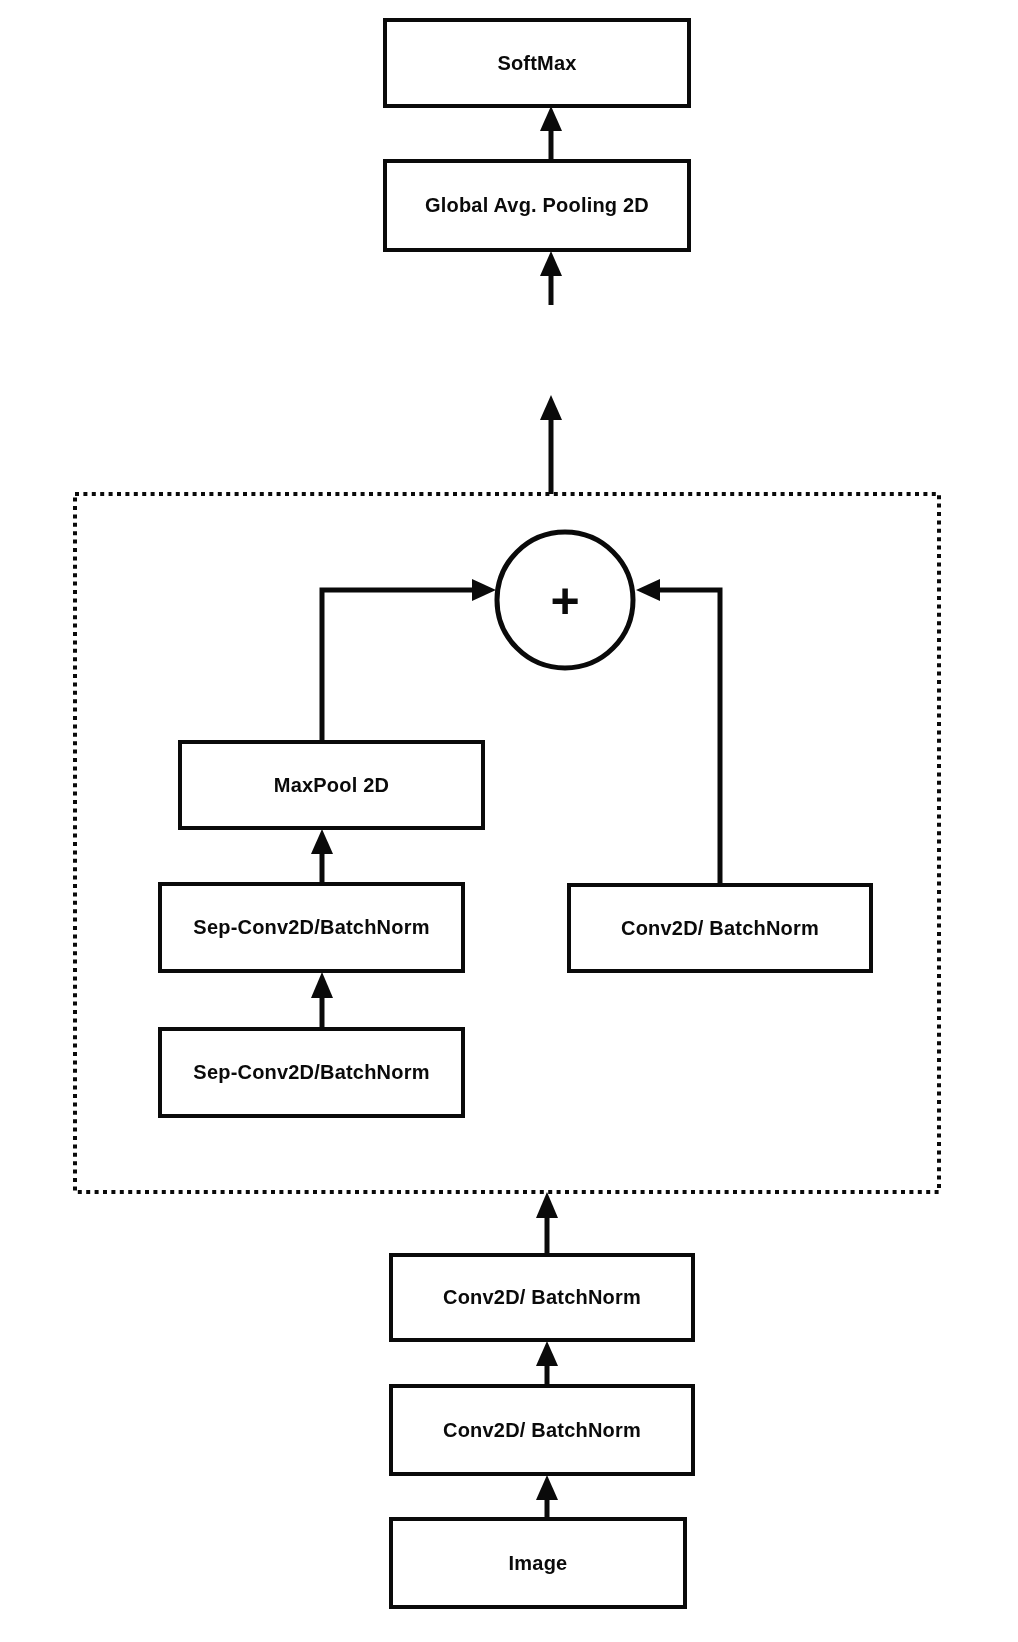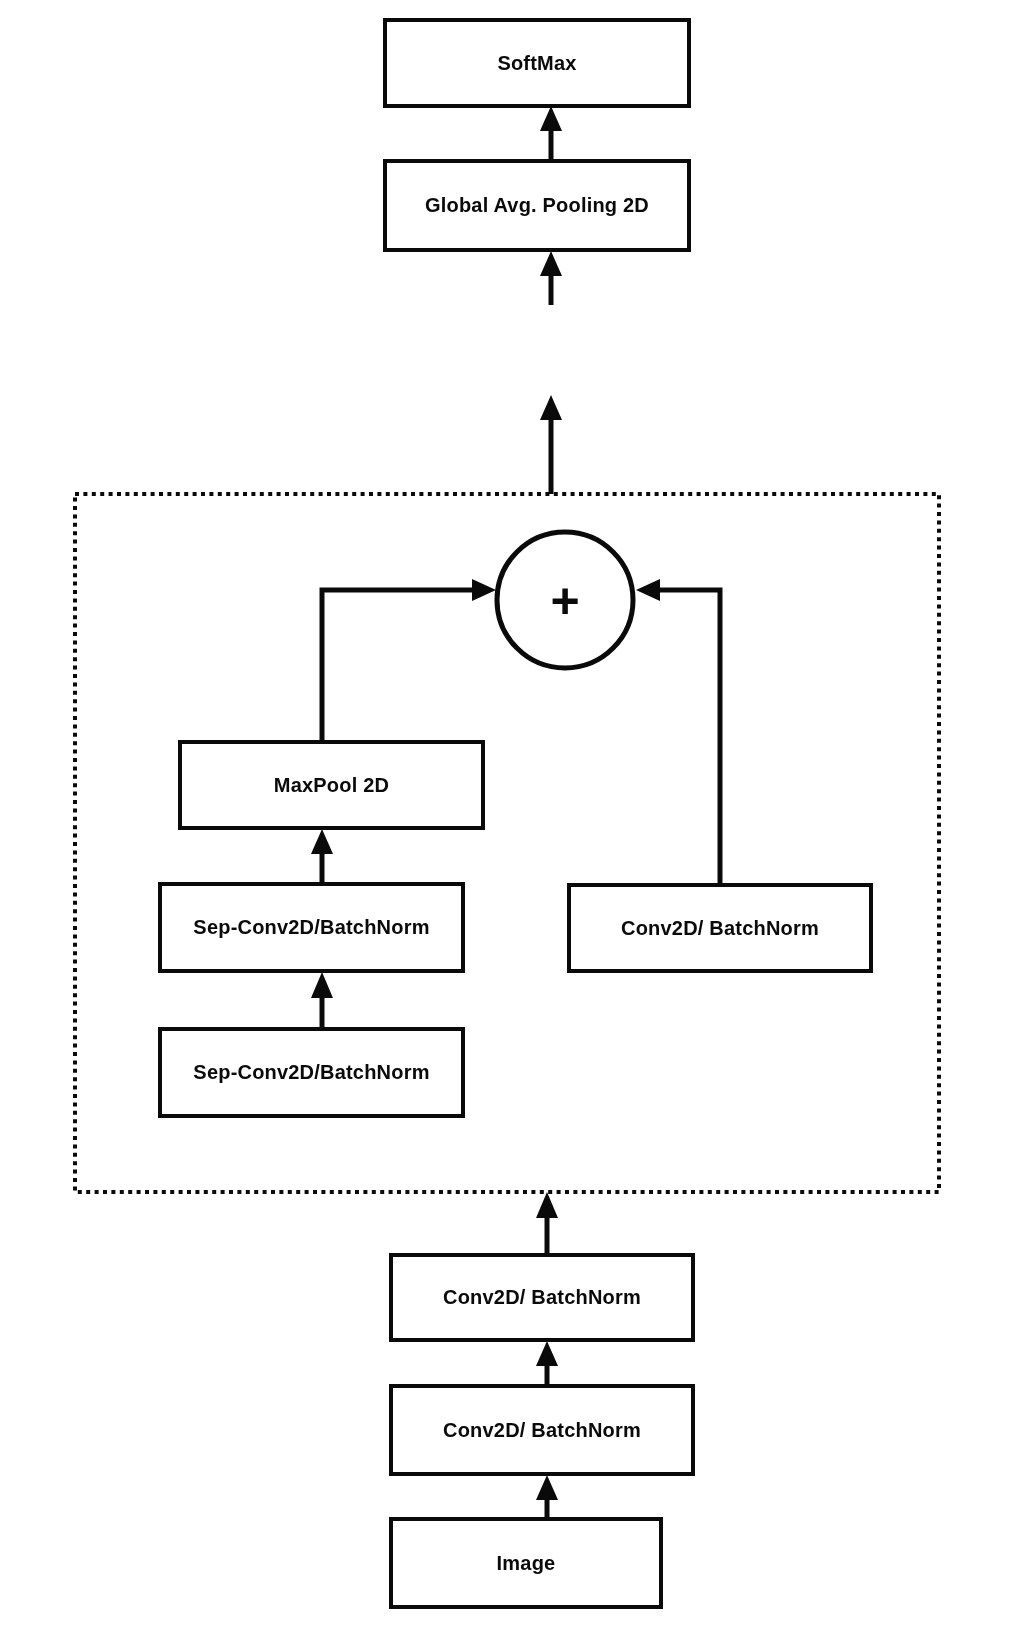--- a/index.html
+++ b/index.html
@@ -37,21 +37,21 @@
   #n-conv2d       { left: 383px; top: 305px;  width: 308px; height: 91px; }
   
   #n-maxpool      { left: 158px; top: 740px;  width: 307px; height: 90px; margin-left: 20px; }
   #n-sep1         { left: 158px; top: 882px;  width: 307px; height: 91px; }
   #n-sep2         { left: 158px; top: 1027px; width: 307px; height: 91px; }
   
   #n-convbn-right { left: 567px; top: 883px;  width: 306px; height: 90px; }
   
   #n-convbn-mid   { left: 389px; top: 1253px; width: 306px; height: 89px; }
   #n-convbn-low   { left: 389px; top: 1384px; width: 306px; height: 92px; }
-  #n-image        { left: 389px; top: 1517px; width: 274px; height: 92px; text-align: right; }
+  #n-image        { left: 389px; top: 1517px; width: 298px; height: 92px; text-align: right; }
 
   .plus-sign {
     position: absolute;
     left: 535px; top: 570px;
     width: 60px; height: 62px;
     display: flex;
     align-items: center;
     justify-content: center;
     font-weight: bold;
     font-size: 50px;

